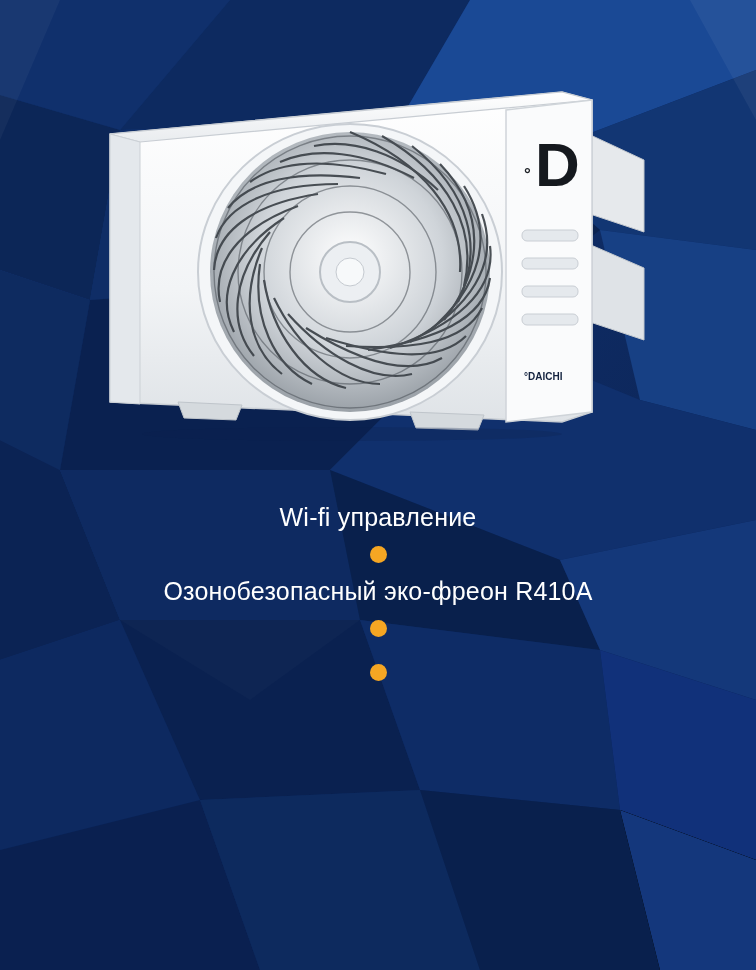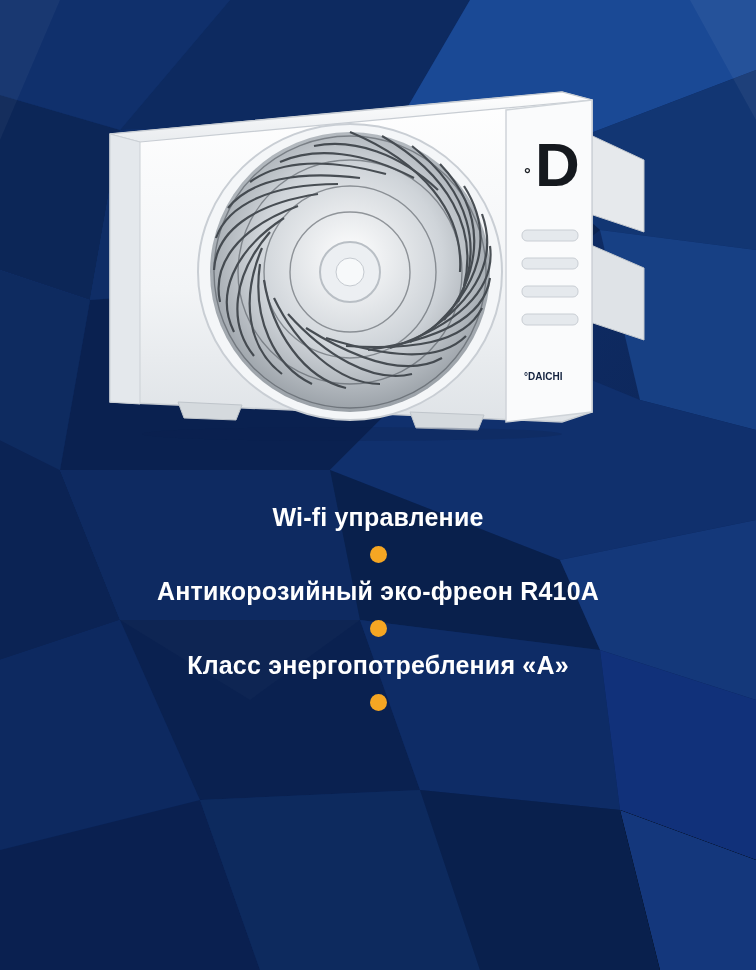--- a/index.html
+++ b/index.html
@@ -44,21 +44,21 @@
   .features {
     position: absolute;
     left: 0;
     top: 480px;
     width: 756px;
     text-align: center;
   }
   .feature-text {
     color: #ffffff;
     font-size: 25px;
-    font-weight: bold;
+    font-weight: normal;
     letter-spacing: 0.2px;
     line-height: 1.2;
     padding: 0 30px;
     white-space: nowrap;
   }
   .feature-text.f0 { margin-top: 22px; }
   .dot-sep {
     width: 100%;
     height: 44px;
     display: flex;
@@ -216,27 +216,26 @@
   </div>
 
   <div class="features">
 
     <div class="feature-text f0">Wi-fi управление</div>
 
     <div class="dot-sep">
       <span class="dot"></span>
     </div>
 
-    <div class="feature-text">Антикорозийный эко-фреон R410A</div>
+    <div class="feature-text">Озонобезопасный эко-фреон R410A</div>
 
     <div class="dot-sep">
       <span class="dot"></span>
     </div>
 
-    <div class="feature-text">Класс энергопотребления «А»</div>
 
     <div class="dot-sep">
       <span class="dot"></span>
     </div>
 
 
   </div>
 
 </div>
 

